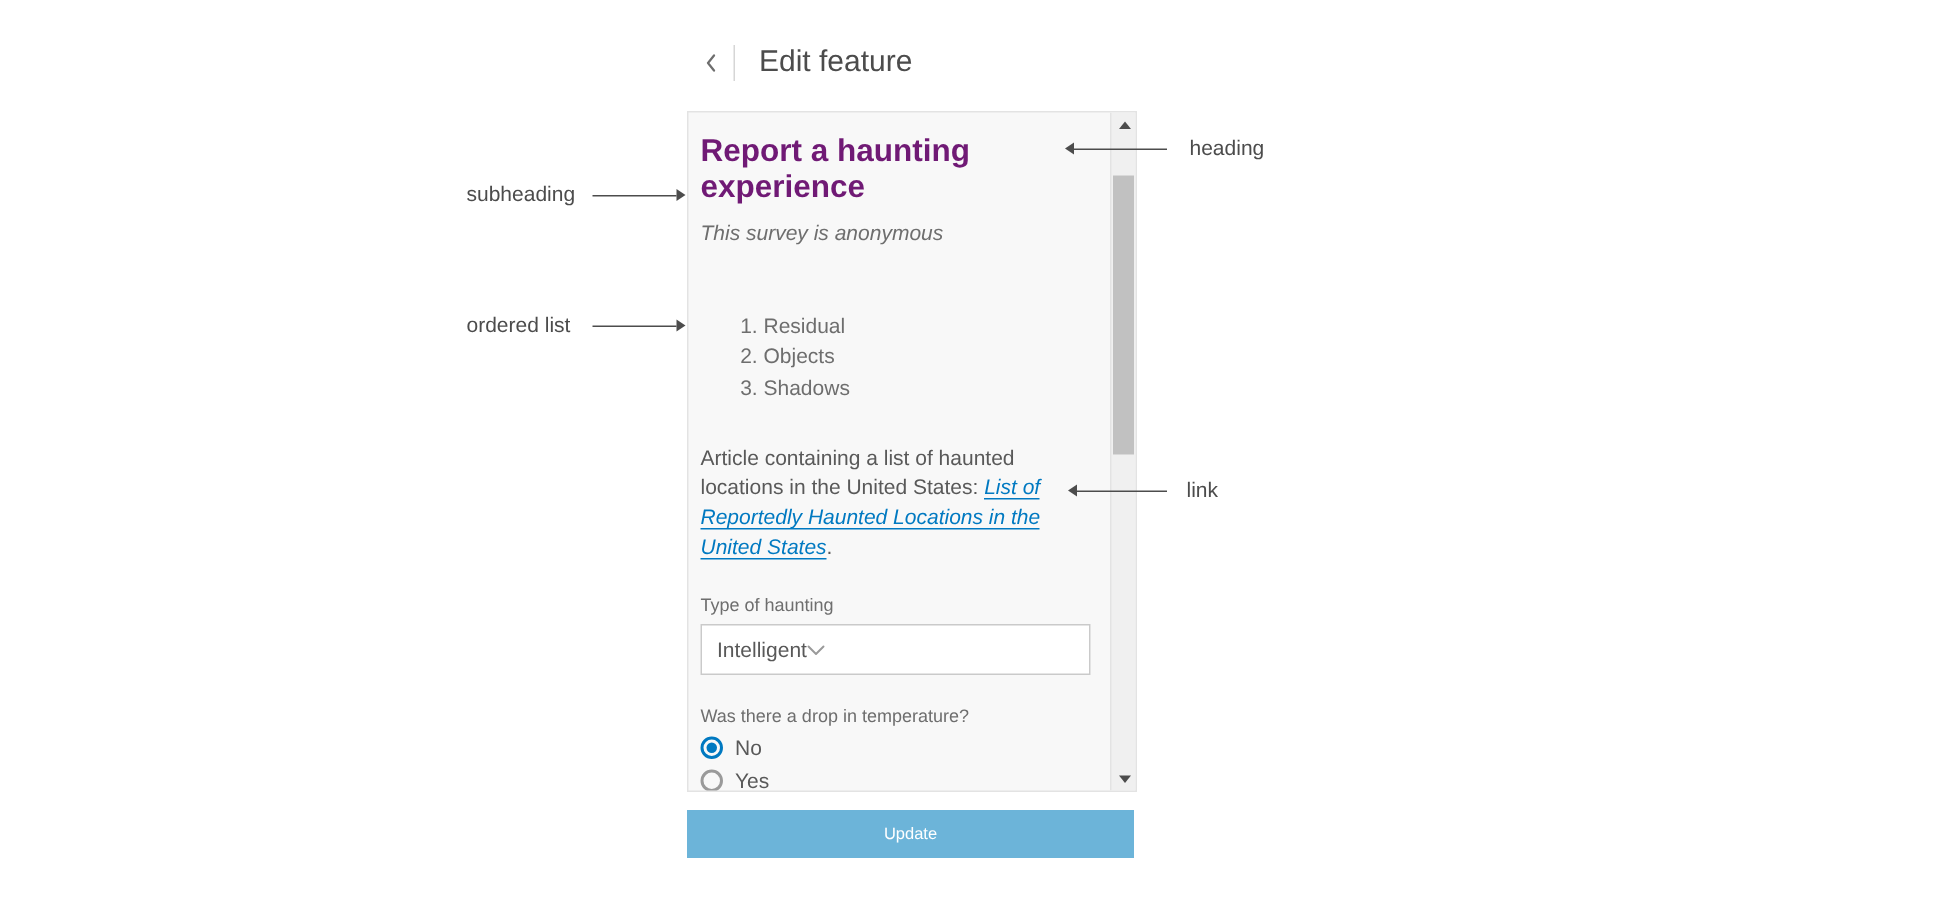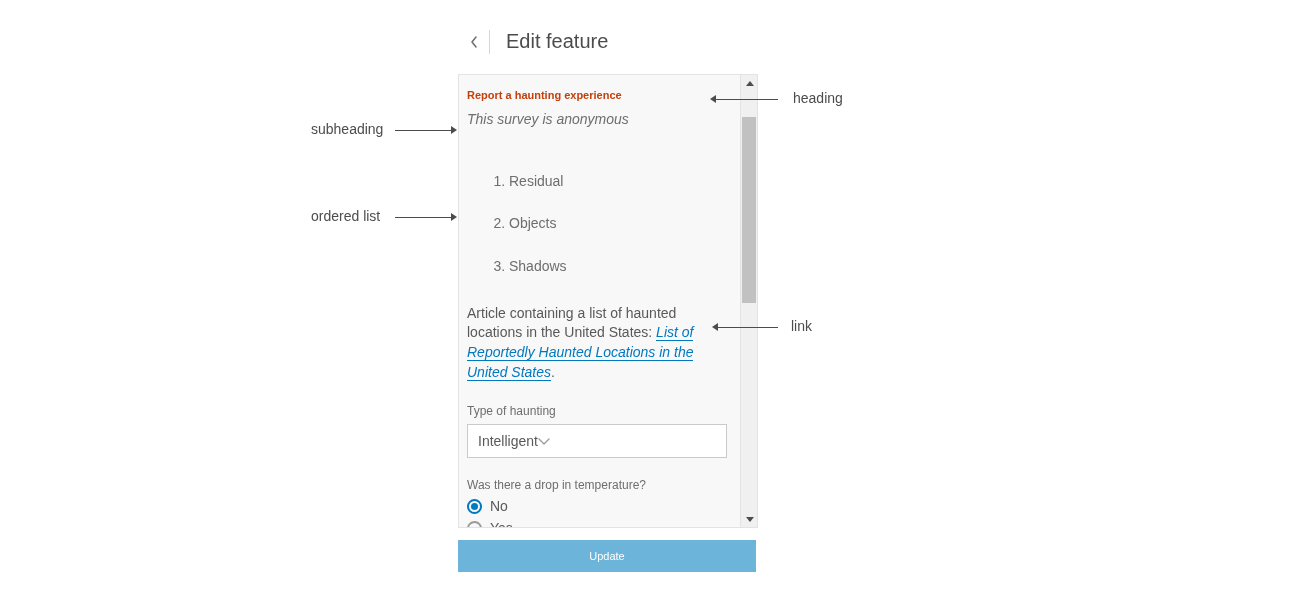--- a/index.html
+++ b/index.html
@@ -58,25 +58,25 @@
   .tri-up   { width: 0; height: 0; border-left: 4px solid transparent; border-right: 4px solid transparent; border-bottom: 5px solid #4c4c4c; }
   .tri-down { width: 0; height: 0; border-left: 4px solid transparent; border-right: 4px solid transparent; border-top: 5px solid #4c4c4c;  }
   .scrollbar-thumb {
     position: absolute;
     left: 1px; right: 1px;
     top: 42px; height: 186px;
     background: #c1c1c1;
     cursor: pointer;
   }
 
-  h1.form-heading { font-size: 11px; font-weight: 700; color: #c2410c; margin-bottom: 10px; }
+  h1.form-heading { font-size: 21px; font-weight: 700; color: #701a75; margin-bottom: 10px; }
   .subheading { font-style: italic; color: #6e6e6e; margin-bottom: 44px; }
   h2.section { font-size: 14px; font-weight: 700; color: #595959; margin-bottom: 10px; }
   ol.list { list-style: decimal; margin-left: 42px; color: #6e6e6e; margin-bottom: 28px; }
-  ol.list li { line-height: 1.45; margin-top: 22px; }
+  ol.list li { line-height: 1.45; }
 
   .article-block { font-size: 14px; color: #595959; margin-bottom: 22px; line-height: 1.4; }
   .article-block strong { font-weight: 400; }
   .article-block a { color: #0079c1; font-style: italic; text-decoration: none; border-bottom: 1px solid #0079c1; cursor: pointer; }
 
   .field-label { font-size: 12px; color: #6e6e6e; margin-bottom: 6px; }
   .select {
     width: 260px; height: 34px;
     border: 1px solid #cacaca;
     background: #fff;

